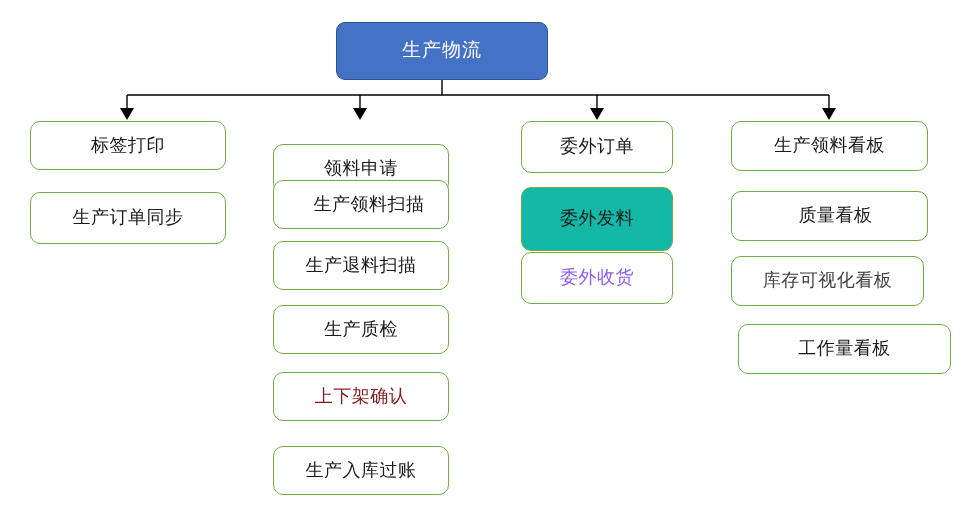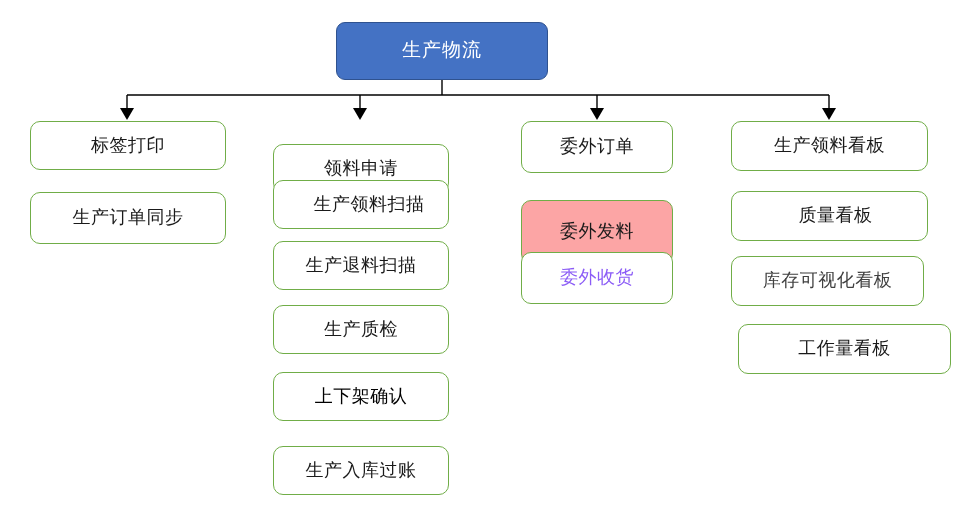--- a/index.html
+++ b/index.html
@@ -87,30 +87,30 @@
       </div>
       <div class="node node-leaf" style="left: 273px; top: 180px; width: 176px; height: 49px; border-color: rgb(112, 173, 71); background: rgb(255, 255, 255); color: rgb(26, 26, 26); padding-left: 16px;">
         <span>生产领料扫描</span>
       </div>
       <div class="node node-leaf" style="left: 273px; top: 241px; width: 176px; height: 49px; border-color: rgb(112, 173, 71); background: rgb(255, 255, 255); color: rgb(26, 26, 26);">
         <span>生产退料扫描</span>
       </div>
       <div class="node node-leaf" style="left: 273px; top: 305px; width: 176px; height: 49px; border-color: rgb(112, 173, 71); background: rgb(255, 255, 255); color: rgb(26, 26, 26);">
         <span>生产质检</span>
       </div>
-      <div class="node node-leaf" style="left: 273px; top: 372px; width: 176px; height: 49px; border-color: rgb(112, 173, 71); background: rgb(255, 255, 255); color: #000000;">
+      <div class="node node-leaf" style="left: 273px; top: 372px; width: 176px; height: 49px; border-color: rgb(112, 173, 71); background: rgb(255, 255, 255); color: #7f1d1d;">
         <span>上下架确认</span>
       </div>
       <div class="node node-leaf" style="left: 273px; top: 446px; width: 176px; height: 49px; border-color: rgb(112, 173, 71); background: rgb(255, 255, 255); color: rgb(26, 26, 26);">
         <span>生产入库过账</span>
       </div>
       <div class="node node-leaf" style="left: 521px; top: 121px; width: 152px; height: 52px; border-color: rgb(112, 173, 71); background: rgb(255, 255, 255); color: rgb(26, 26, 26);">
         <span>委外订单</span>
       </div>
-      <div class="node node-leaf" style="left: 521px; top: 200px; width: 152px; height: 64px; border-color: rgb(112, 173, 71); background: #fca5a5; color: rgb(26, 26, 26);">
+      <div class="node node-leaf" style="left: 521px; top: 187px; width: 152px; height: 64px; border-color: rgb(112, 173, 71); background: #14b8a6; color: rgb(26, 26, 26);">
         <span>委外发料</span>
       </div>
       <div class="node node-leaf" style="left: 521px; top: 252px; width: 152px; height: 52px; border-color: rgb(112, 173, 71); background: rgb(255, 255, 255); color: #8b5cf6;">
         <span>委外收货</span>
       </div>
       <div class="node node-leaf" style="left: 731px; top: 121px; width: 197px; height: 50px; border-color: rgb(112, 173, 71); background: rgb(255, 255, 255); color: rgb(26, 26, 26);">
         <span>生产领料看板</span>
       </div>
       <div class="node node-leaf" style="left: 731px; top: 191px; width: 197px; height: 50px; border-color: rgb(112, 173, 71); background: rgb(255, 255, 255); color: rgb(26, 26, 26); padding-left: 12px;">
         <span>质量看板</span>

